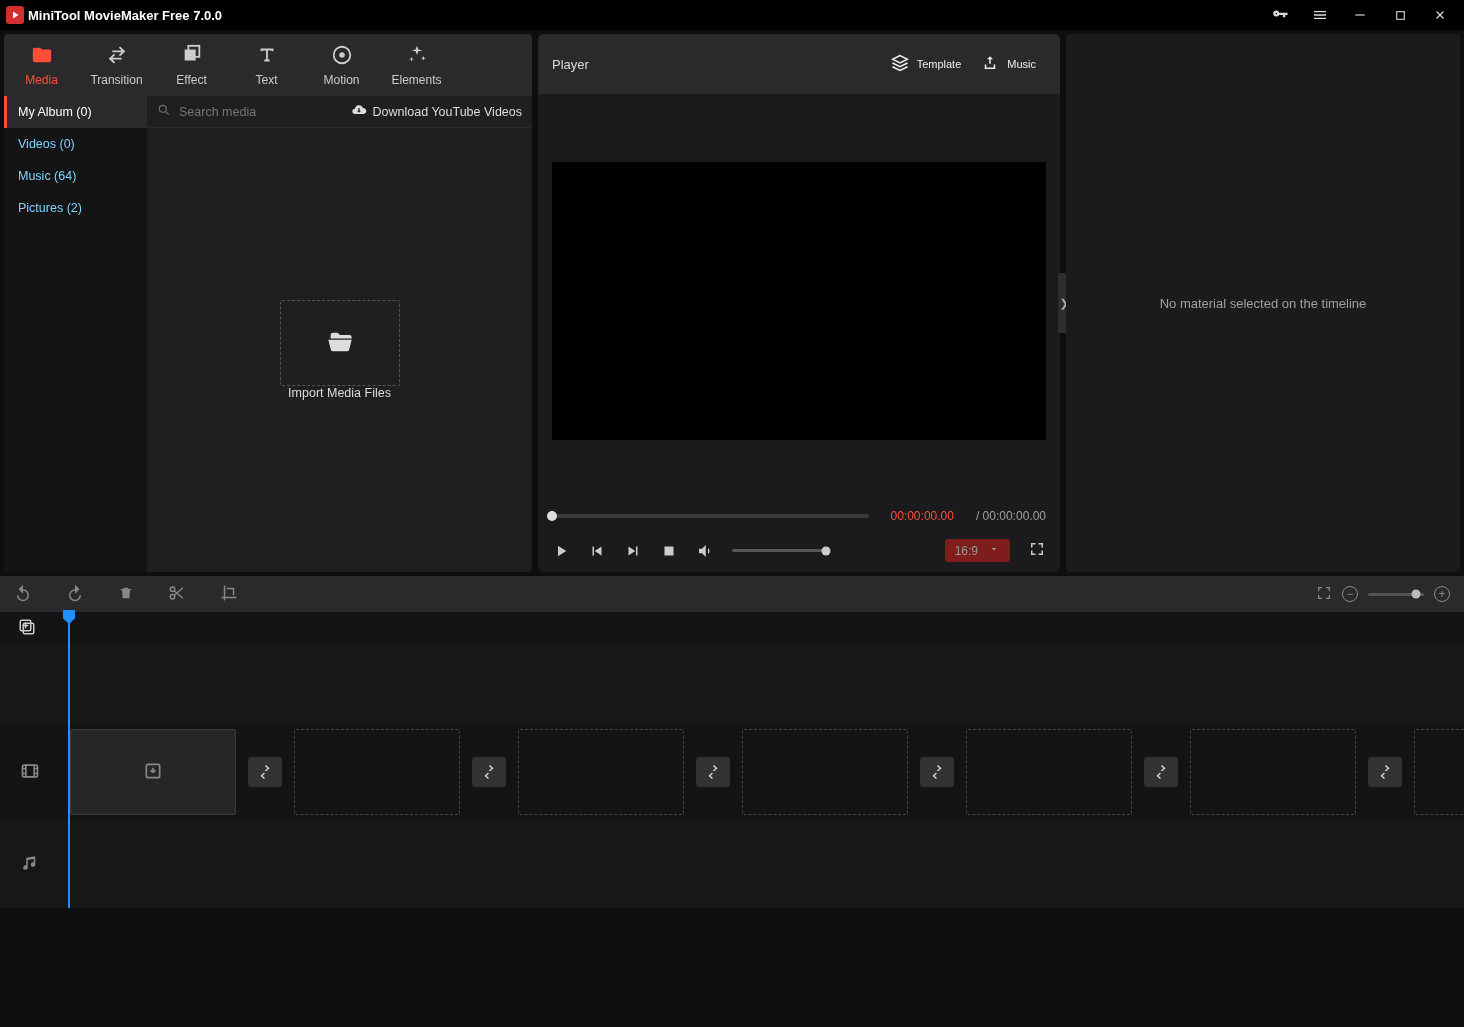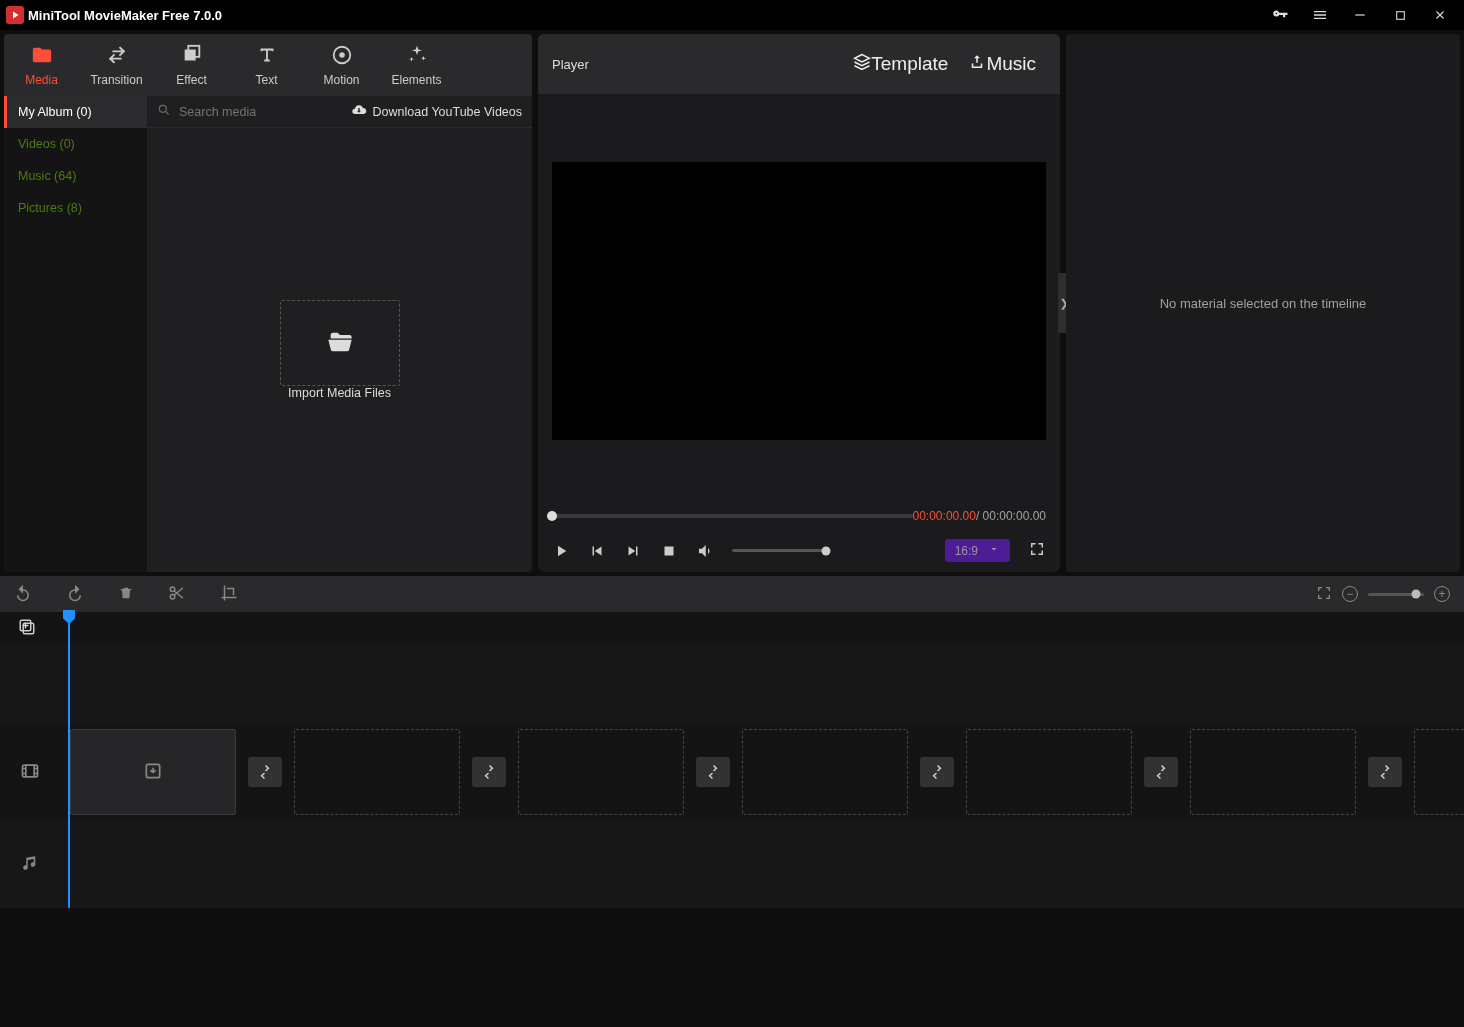--- a/index.html
+++ b/index.html
@@ -37,60 +37,60 @@
 
   
   .tool-tabs{height:62px;background:var(--bg-panel3);display:flex;align-items:flex-end;}
   .tool-tab{width:75px;height:62px;display:flex;flex-direction:column;align-items:center;justify-content:center;gap:4px;color:#ccc;font-size:12px;cursor:pointer;}
   .tool-tab.active{color:var(--accent);}
   .tool-tab .ticon{font-size:20px;line-height:1;}
 
   
   .media-wrap{flex:1;display:flex;min-height:0;}
   .album-side{width:143px;background:var(--bg-dark);display:flex;flex-direction:column;}
-  .album-item{padding:9px 14px;font-size:12.5px;color:#4d7c0f;cursor:pointer;}
+  .album-item{padding:9px 14px;font-size:12.5px;color:#7dd3fc;cursor:pointer;}
   .album-item.active{background:#2b2b2d;color:#fff;border-left:3px solid var(--accent);padding-left:11px;}
 
   .media-main{flex:1;display:flex;flex-direction:column;background:#1f1f21;}
   .media-topbar{height:32px;display:flex;align-items:center;padding:0 10px;gap:12px;border-bottom:1px solid #2a2a2c;}
   .search-wrap{display:flex;align-items:center;gap:6px;color:var(--text-dimmer);font-size:12.5px;}
   .search-wrap input{background:transparent;border:none;outline:none;color:#ccc;font-size:12.5px;width:140px;}
   .media-topbar .spacer{flex:1;}
   .dl-yt{display:flex;align-items:center;gap:6px;color:#ddd;font-size:12.5px;cursor:pointer;}
 
   .media-drop{flex:1;display:flex;flex-direction:column;align-items:center;justify-content:center;}
   .drop-box{width:120px;height:86px;border:1.5px dashed #555;border-radius:2px;display:flex;align-items:center;justify-content:center;cursor:pointer;}
   .folder-icon{color:#ddd;}
   .drop-label{color:#ddd;font-size:12.5px;}
 
   
   .player-head{height:60px;display:flex;align-items:center;padding:0 14px;background:var(--bg-panel3);border-radius:6px 6px 0 0;}
   .player-head .ptitle{font-size:13px;color:#ddd;}
   .player-head .spacer{flex:1;}
-  .hbtn{display:flex;align-items:center;gap:0;color:#eee;font-size:19px;cursor:pointer;padding:0 10px;text-align:center;}
+  .hbtn{display:flex;align-items:center;gap:8px;color:#eee;font-size:11px;cursor:pointer;padding:0 10px;text-align:center;}
   .hbtn svg{width:18px;height:18px;}
 
   .player-body{flex:1;display:flex;align-items:center;justify-content:center;padding:8px 6px 0;}
   .video-canvas{width:494px;height:278px;background:#000;}
 
   .player-foot{padding:10px 14px 10px;}
-  .progress-row{display:flex;align-items:center;gap:0;}
+  .progress-row{display:flex;align-items:center;gap:22px;}
   .progress{flex:1;height:4px;background:#3a3a3c;border-radius:2px;position:relative;}
   .progress .thumb{position:absolute;left:0;top:50%;width:10px;height:10px;background:#ddd;border-radius:50%;transform:translate(-50%,-50%);}
   .tc{font-size:12px;}
   .tc.cur{color:var(--accent);}
   .tc.tot{color:var(--text-dim);}
 
   .ctrl-row{display:flex;align-items:center;gap:18px;margin-top:16px;}
   .pbtn{color:#ccc;cursor:pointer;display:flex;align-items:center;justify-content:center;}
   .pbtn svg{width:18px;height:18px;}
   .volume{width:94px;height:3px;background:#555;border-radius:2px;position:relative;}
   .volume .vthumb{position:absolute;right:0;top:50%;width:9px;height:9px;background:#ccc;border-radius:50%;transform:translate(50%,-50%);}
   .ctrl-row .spacer{flex:1;}
-  .aspect{display:flex;align-items:center;gap:10px;background:#4c1d95;padding:4px 10px;border-radius:3px;color:#999;font-size:12px;cursor:pointer;}
+  .aspect{display:flex;align-items:center;gap:10px;background:#7f1d1d;padding:4px 10px;border-radius:3px;color:#999;font-size:12px;cursor:pointer;}
   .fs-btn{color:#ccc;cursor:pointer;}
 
   .collapse-handle{position:absolute;right:-10px;top:50%;transform:translateY(-50%);width:12px;height:60px;background:#2e2e30;border-radius:0 4px 4px 0;display:flex;align-items:center;justify-content:center;color:#aaa;cursor:pointer;font-size:11px;}
 
   
   .tl-toolbar{height:36px;background:#2a2a2c;display:flex;align-items:center;padding:0 14px;gap:34px;}
   .tl-toolbar .tbtn{color:#888;cursor:pointer;}
   .tl-toolbar .spacer{flex:1;}
   .zoom-ctrl{display:flex;align-items:center;gap:10px;color:#888;}
   .zoom-track{width:56px;height:3px;background:#555;position:relative;border-radius:2px;}
@@ -203,21 +203,21 @@
             </svg></span>
         <span>Elements</span>
       </div>
     </div>
 
     <div class="media-wrap">
       <div class="album-side">
         <div class="album-item active"><span>My Album (0)</span></div>
         <div class="album-item"><span>Videos (0)</span></div>
         <div class="album-item"><span>Music (64)</span></div>
-        <div class="album-item"><span>Pictures (8)</span></div>
+        <div class="album-item"><span>Pictures (2)</span></div>
       </div>
 
       <div class="media-main">
         <div class="media-topbar">
           <div class="search-wrap">
             <span><svg width="14" height="14" viewBox="0 0 24 24">
                   <circle cx="10" cy="10" r="6" fill="none" stroke="currentColor" stroke-width="2"></circle>
                   <line x1="15" y1="15" x2="20" y2="20" stroke="currentColor" stroke-width="2"></line>
                 </svg></span>
             <input type="text" placeholder="Search media" style="">

